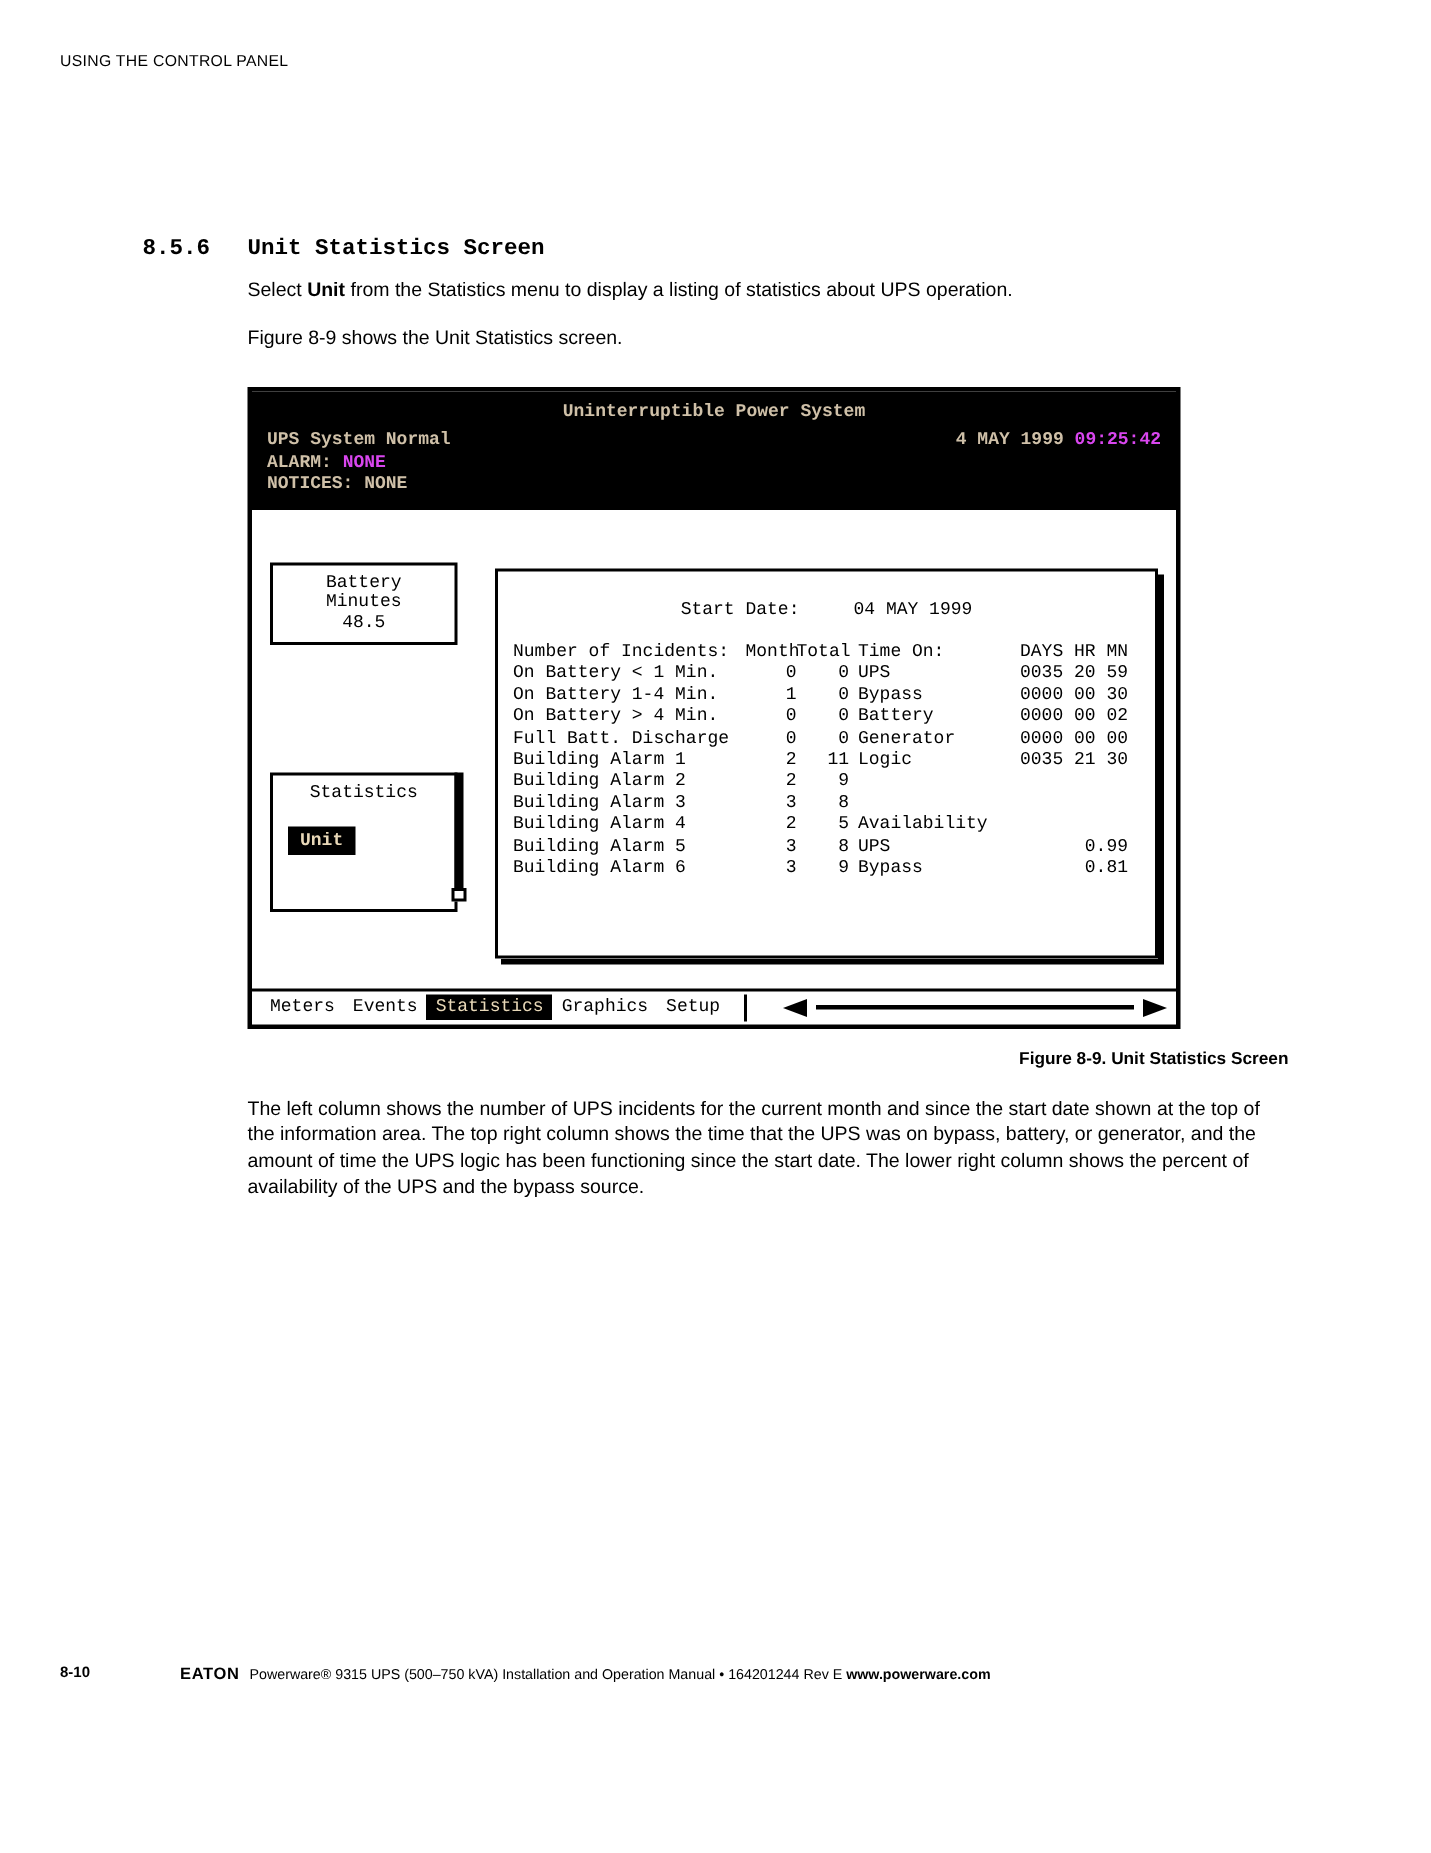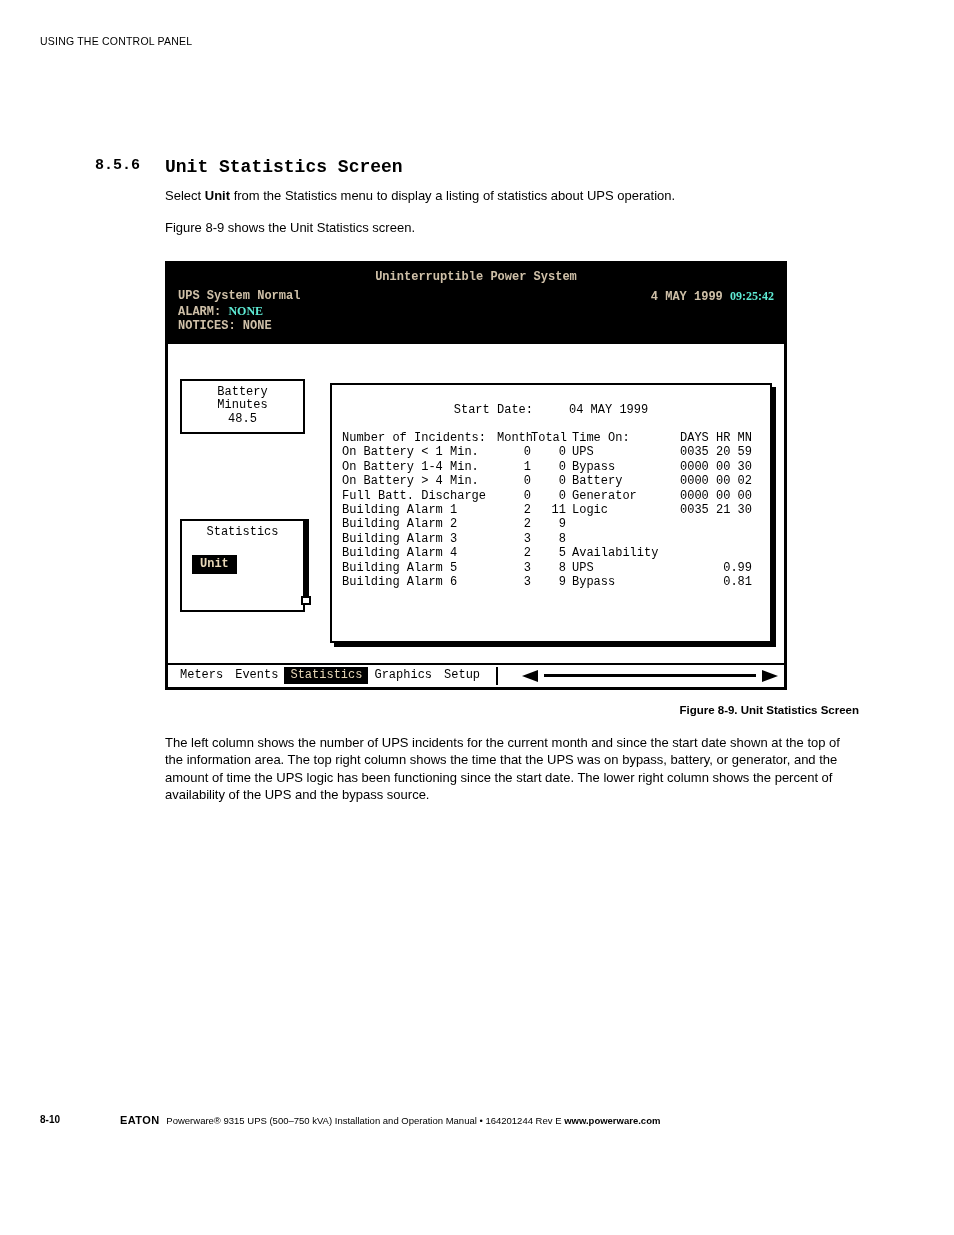--- a/index.html
+++ b/index.html
@@ -26,21 +26,21 @@
     margin-bottom: 10px;
     font-family: Liberation Mono, monospace;
   }
   .section-num {
     font-weight: bold;
     font-size: 15px;
     width: 70px;
   }
   .section-title {
     font-weight: bold;
-    font-size: 18px;
+    font-size: 15px;
   }
   .body-col {
     margin-left: 70px;
   }
   p {
     margin: 5px 0 14px 0;
     line-height: 1.35;
     font-size: 13px;
   }
   .bold { font-weight: bold; }
@@ -66,21 +66,21 @@
     text-align: center;
     font-weight: bold;
     margin-bottom: 5px;
   }
   .ups-status {
     display: flex;
     justify-content: space-between;
   }
   .ups-status-left { font-weight: bold; }
   .ups-status-right { font-weight: bold; white-space: nowrap; }
-  .cyan { color: #5eead4; font-family: Liberation Serif, serif; }
+  .cyan { color: #d946ef; }
 
   .ups-body {
     display: flex;
     padding: 35px 12px 20px 12px;
   }
   .ups-left {
     width: 125px;
     flex-shrink: 0;
     position: relative;
   }

